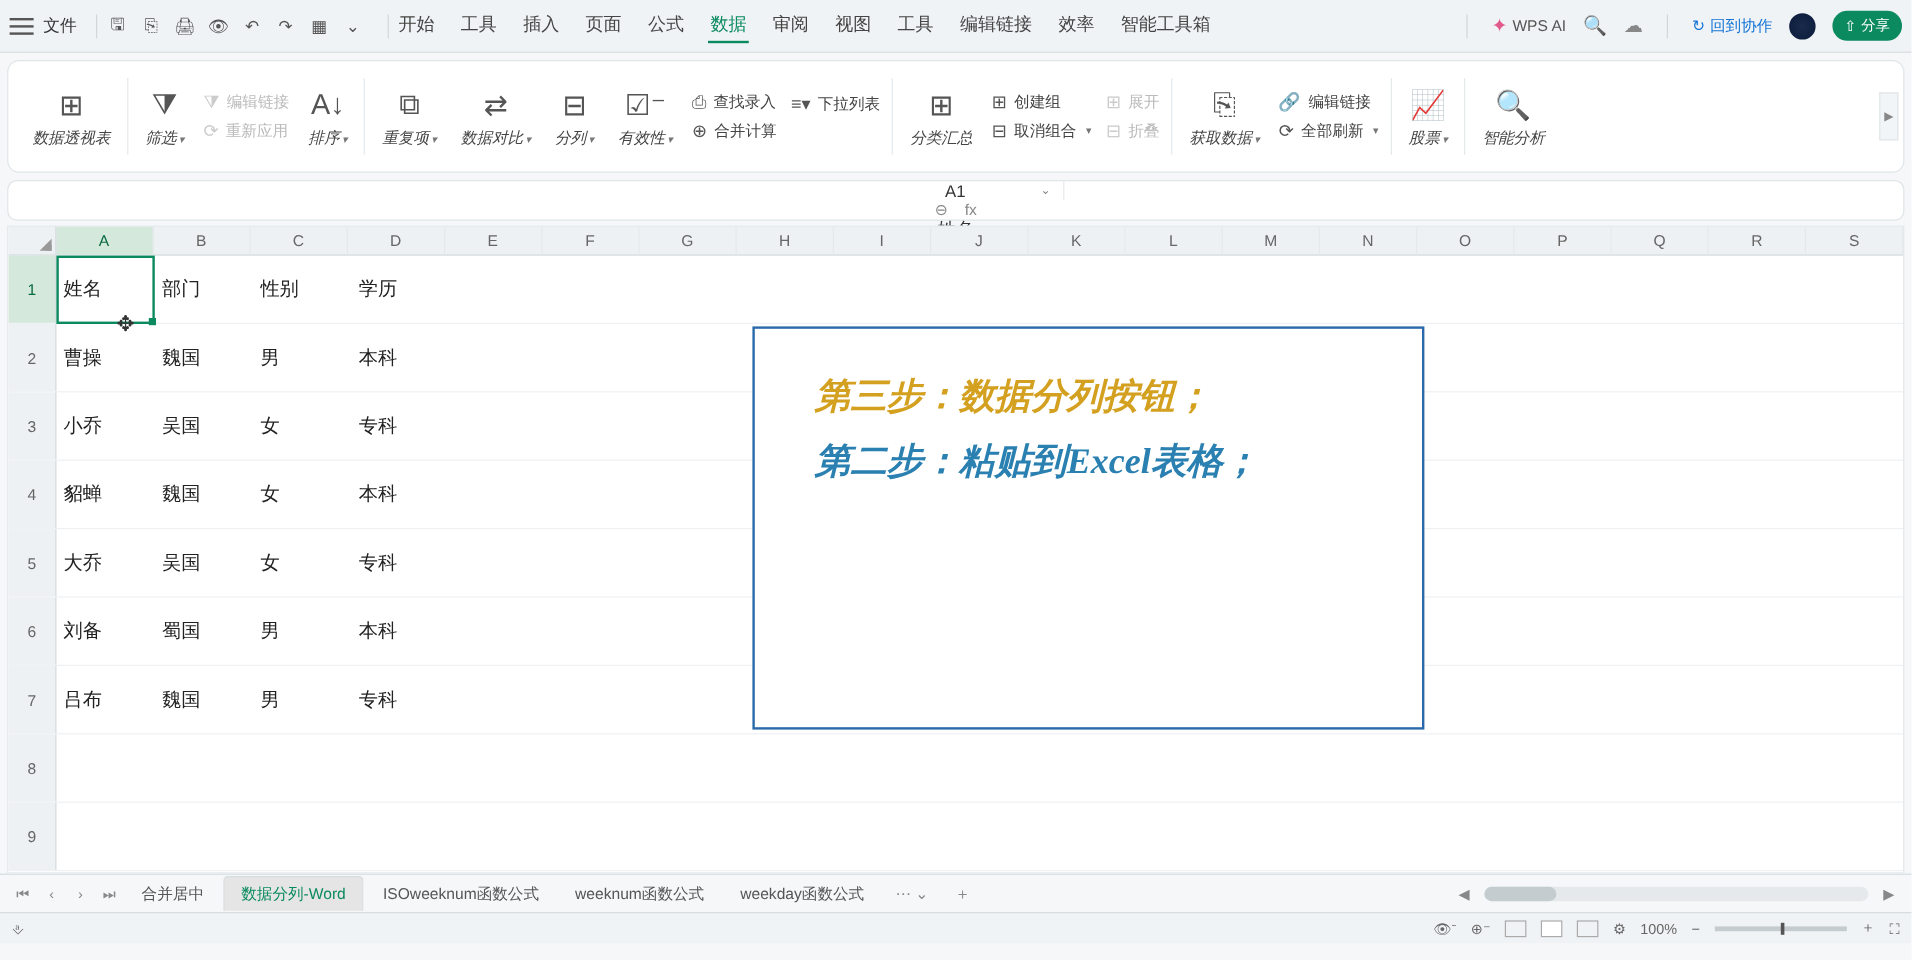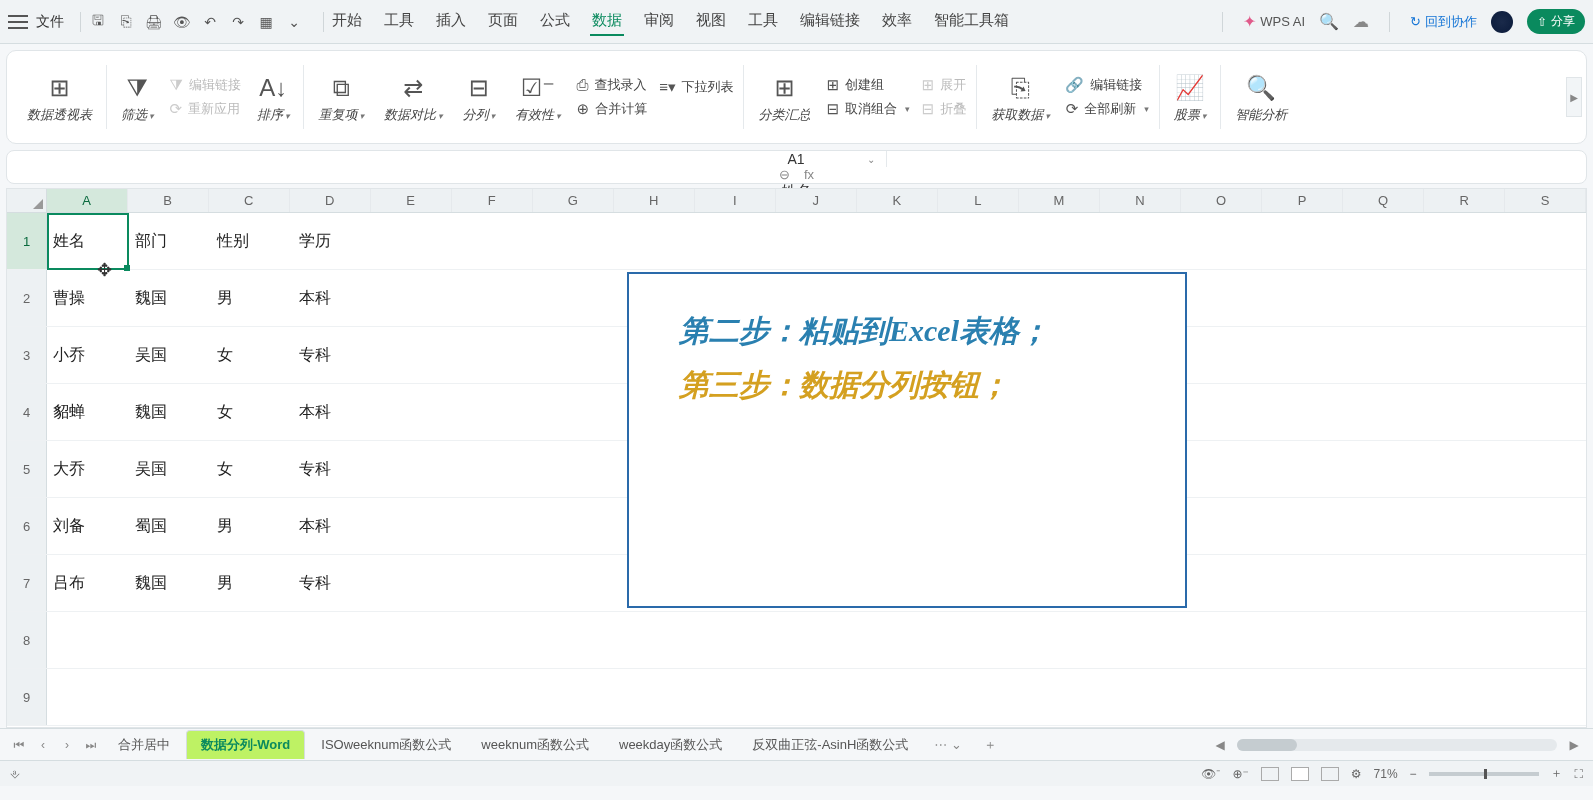--- a/index.html
+++ b/index.html
@@ -59,21 +59,21 @@
 .textbox-overlay { position: absolute; left: 620px; top: 83px; width: 560px; height: 336px; border: 2px solid #2a6aaa; background: #fff; padding: 30px 50px; }
 .textbox-overlay .tb-title { font-family: "SimSun", serif; font-size: 34px; text-align: center; margin-bottom: 40px; }
 .textbox-overlay .tb-line { font-family: "SimSun","KaiTi",serif; font-size: 30px; font-weight: bold; font-style: italic; line-height: 1.8; }
 .l1 { color: #d62020; }
 .l2 { color: #2a80b0; }
 .l3 { color: #d4a020; }
 
 .sheet-tabs { display: flex; align-items: center; height: 32px; background: #f5f7f9; border-top: 1px solid #d5dde0; padding: 0 8px; gap: 2px; }
 .sheet-tabs .nav { width: 22px; text-align: center; color: #888; cursor: pointer; font-size: 12px; }
 .sheet-tabs .stab { padding: 5px 14px; font-size: 13px; color: #555; cursor: pointer; border-radius: 4px 4px 0 0; }
-.sheet-tabs .stab.active { background: #bef264; color: #0a8a5e; font-weight: 700; border: 1px solid #d5dde0; border-bottom: none; }
+.sheet-tabs .stab.active { background: #e5e5e5; color: #0a8a5e; font-weight: 400; border: 1px solid #d5dde0; border-bottom: none; }
 .sheet-tabs .more { padding: 0 10px; color: #888; cursor: pointer; }
 .hscroll { margin-left: auto; display: flex; align-items: center; gap: 6px; }
 .hscroll .track { width: 320px; height: 12px; background: #e5e9ec; border-radius: 6px; position: relative; }
 .hscroll .thumb { position: absolute; left: 0; width: 60px; height: 12px; background: #c5ccd0; border-radius: 6px; }
 
 .status-bar { display: flex; align-items: center; height: 26px; background: #f0f3f5; border-top: 1px solid #d5dde0; padding: 0 10px; font-size: 12px; color: #666; }
 .status-bar .left { display: flex; gap: 8px; align-items: center; }
 .status-bar .right { margin-left: auto; display: flex; gap: 12px; align-items: center; }
 .status-bar .vbtn { width: 18px; height: 14px; border: 1px solid #aaa; cursor: pointer; }
 .status-bar .zoom-track { width: 110px; height: 4px; background: #c5ccd0; position: relative; }
@@ -468,36 +468,35 @@
         <div class="cell"></div>
         <div class="cell"></div>
       </div>
     </div>
   <div class="selection" style="left:40px;top:24px;width:82px;height:57px;">
     <div class="sel-handle"></div>
   </div>
   <div class="cursor-overlay" style="left:90px;top:70px;">✥</div>
 
   <div class="textbox-overlay">
+    <div class="tb-line l3">第三步：数据分列按钮；</div>
     <div class="tb-line l2">第二步：粘贴到Excel表格；</div>
-    <div class="tb-line l3">第三步：数据分列按钮；</div>
   </div>
 </div>
 
 <div class="sheet-tabs">
   <span class="nav">⏮</span>
   <span class="nav">‹</span>
   <span class="nav">›</span>
   <span class="nav">⏭</span>
   <span class="stab">合并居中</span>
   <span class="stab active">数据分列-Word</span>
   <span class="stab">ISOweeknum函数公式</span>
   <span class="stab">weeknum函数公式</span>
   <span class="stab">weekday函数公式</span>
-  <span class="stab">反双曲正弦-AsinH函数公式</span>
   <span class="more">⋯ ⌄</span>
   <span class="more">＋</span>
   <div class="hscroll">
     <span class="nav">◀</span>
     <div class="track">
         <div class="thumb"></div>
       </div>
     <span class="nav">▶</span>
   </div>
 </div>
@@ -506,21 +505,21 @@
   <div class="left">
     <span>⎀</span>
   </div>
   <div class="right">
     <span>👁⁻</span>
     <span>⊕⁻</span>
     <div class="vbtn"></div>
     <div class="vbtn" style="background:#fff;"></div>
     <div class="vbtn"></div>
     <span>⚙</span>
-    <span>71%</span>
+    <span>100%</span>
     <span>−</span>
     <div class="zoom-track">
         <div class="zoom-thumb"></div>
       </div>
     <span>＋</span>
     <span>⛶</span>
   </div>
 </div>
 
 </body></html>

